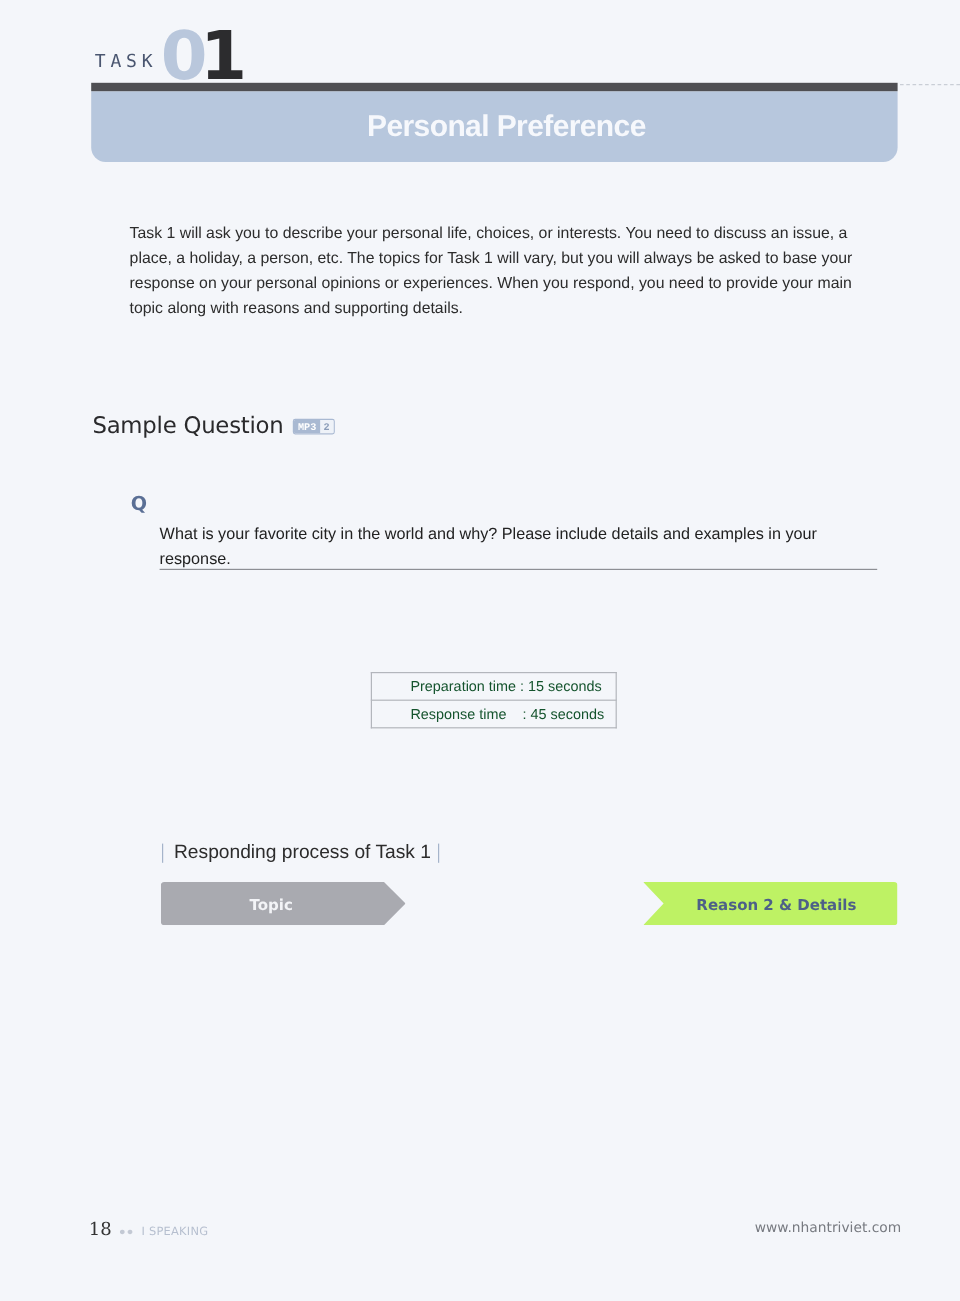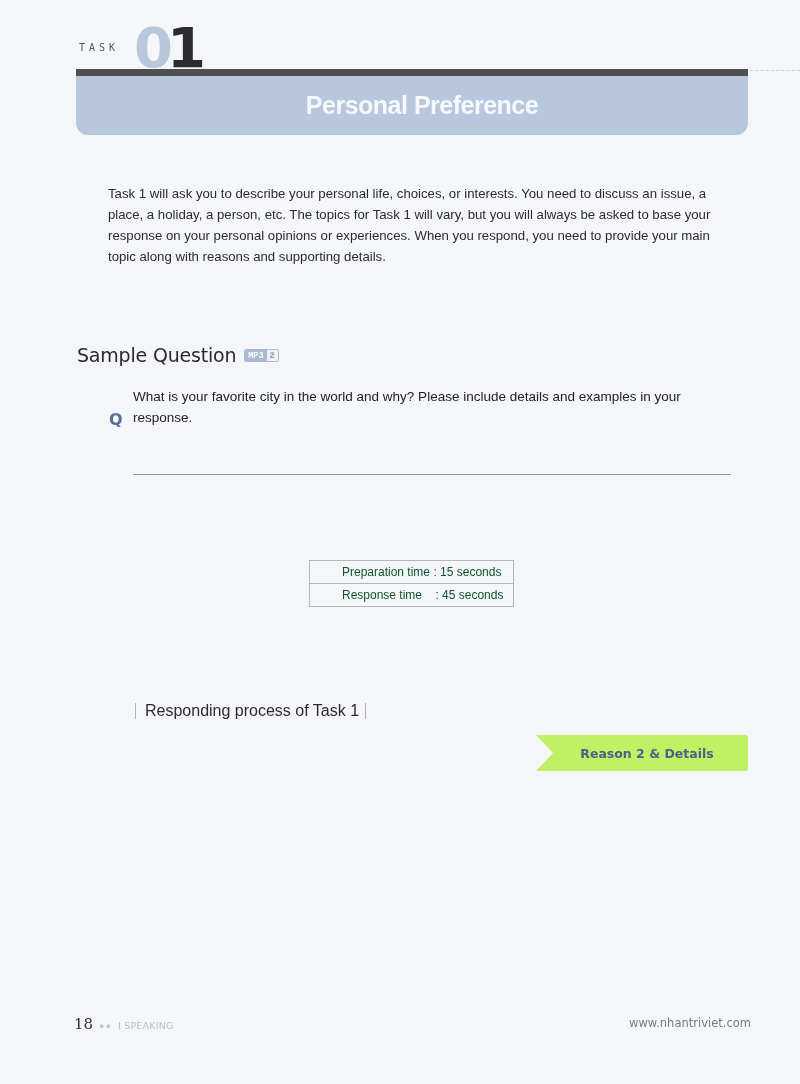--- a/index.html
+++ b/index.html
@@ -9,21 +9,21 @@
       font-family: "Liberation Sans", sans-serif;
       color: #2a2a2a;
       position: relative;
     }
     .page { position: absolute; inset: 0; width: 800px; height: 1084px; }
 
     
     .task-label {
       position: absolute; left: 79px; top: 42px;
       font-family: "DejaVu Sans Mono", monospace;
-      font-size: 10px; letter-spacing: 4px; color: #4a5670;
+      font-size: 15px; letter-spacing: 4px; color: #4a5670;
     }
     .task-num {
       position: absolute; left: 134px; top: 20px;
       font-family: "DejaVu Sans", sans-serif;
       font-size: 56px; font-weight: bold; line-height: 56px;
       letter-spacing: -6px;
       z-index: 3;
     }
     .task-num .n0 { color: #b9c7dc; }
     .task-num .n1 { color: #2c2c2e; }
@@ -70,21 +70,21 @@
     }
     .mp3-badge .lbl { background: #a9b9d2; color: #fff; padding: 0 3px; line-height: 12px; }
     .mp3-badge .num { background: #eef2f8; color: #8a9cb8; padding: 0 3px; line-height: 12px; }
 
     .q-mark {
       position: absolute; left: 109px; top: 410px;
       font-family: "DejaVu Sans", sans-serif; font-size: 16px; font-weight: bold;
       color: #5a6f95;
     }
     .q-text {
-      position: absolute; left: 133px; top: 386px; width: 600px;
+      position: absolute; left: 133px; top: 434px; width: 600px;
       font-size: 13.5px; line-height: 21px; color: #222;
     }
     .answer-line {
       position: absolute; left: 133px; top: 474px; width: 598px; height: 0;
       border-top: 1px solid #8d8f94;
     }
 
     
     .time-table {
       position: absolute; left: 309px; top: 516px; width: 205px;
@@ -191,20 +191,23 @@
   </tbody>
     </table>
 
   <div class="process-label">
     <span class="bar"></span>
     <span class="txt">Responding process of Task 1</span>
     <span class="bar"></span>
   </div>
 
   <div class="steps">
+    <div class="step step-1">
+      <span>Topic</span>
+    </div>
     <div class="step step-3">
       <span>Reason 2 &amp; Details</span>
     </div>
   </div>
 
   <div class="footer-left">
     <span class="page-num">18</span>
     <span class="dots">●●</span>
     <span class="section-name">I SPEAKING</span>
   </div>

